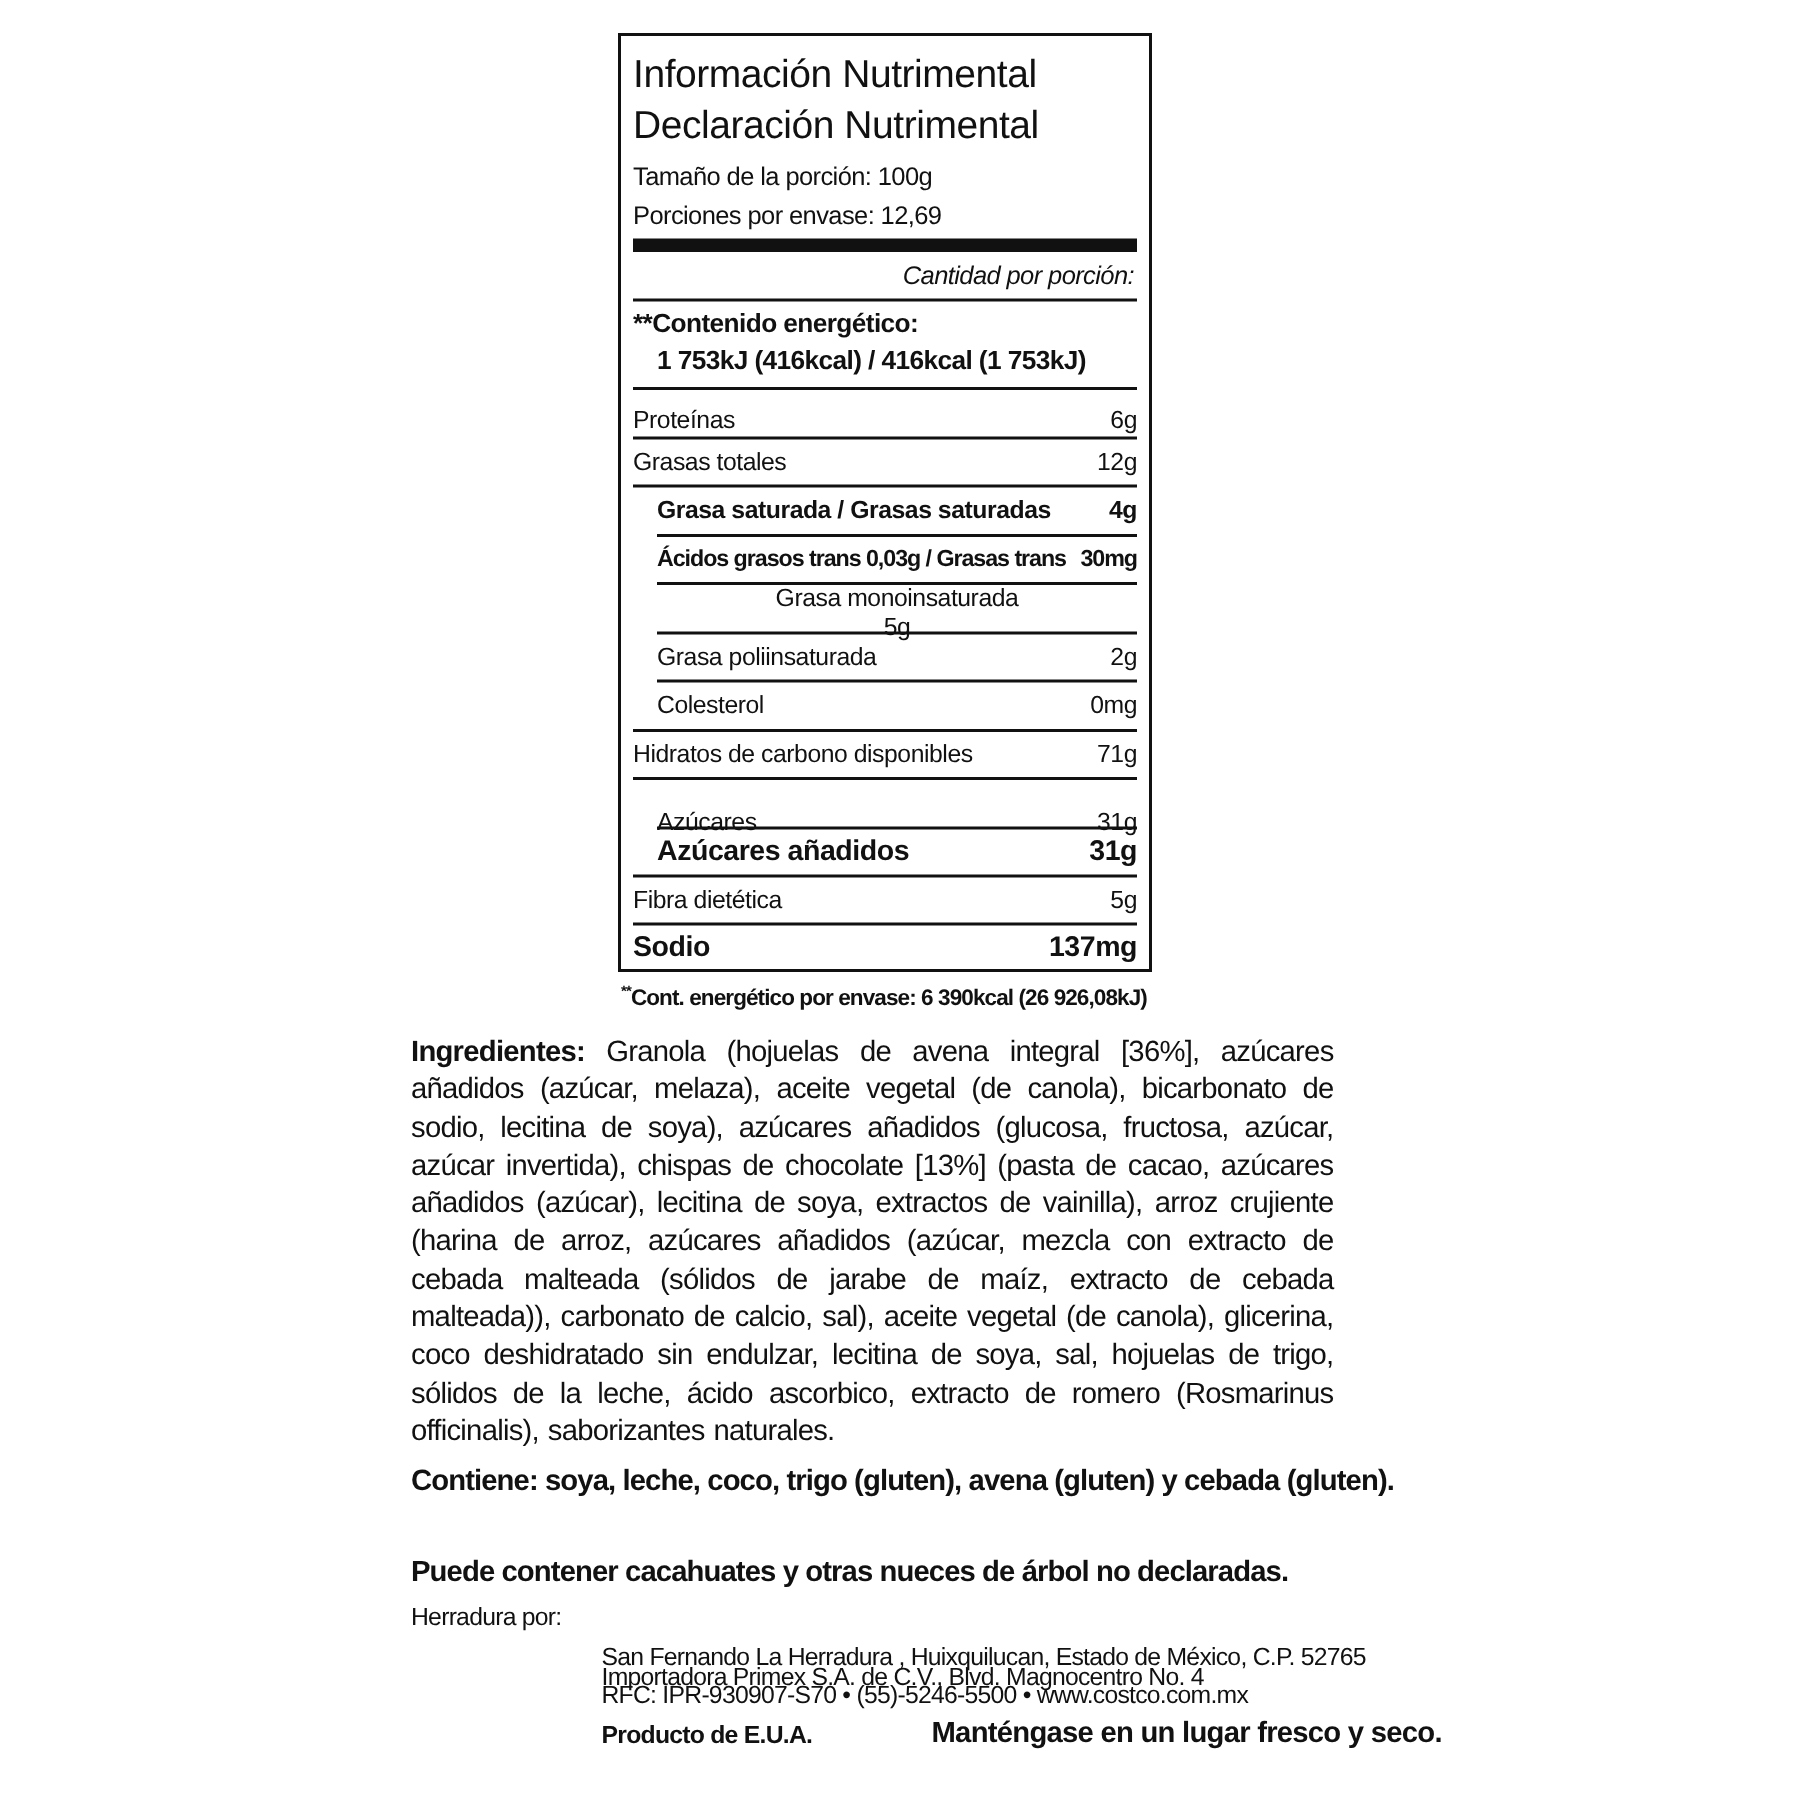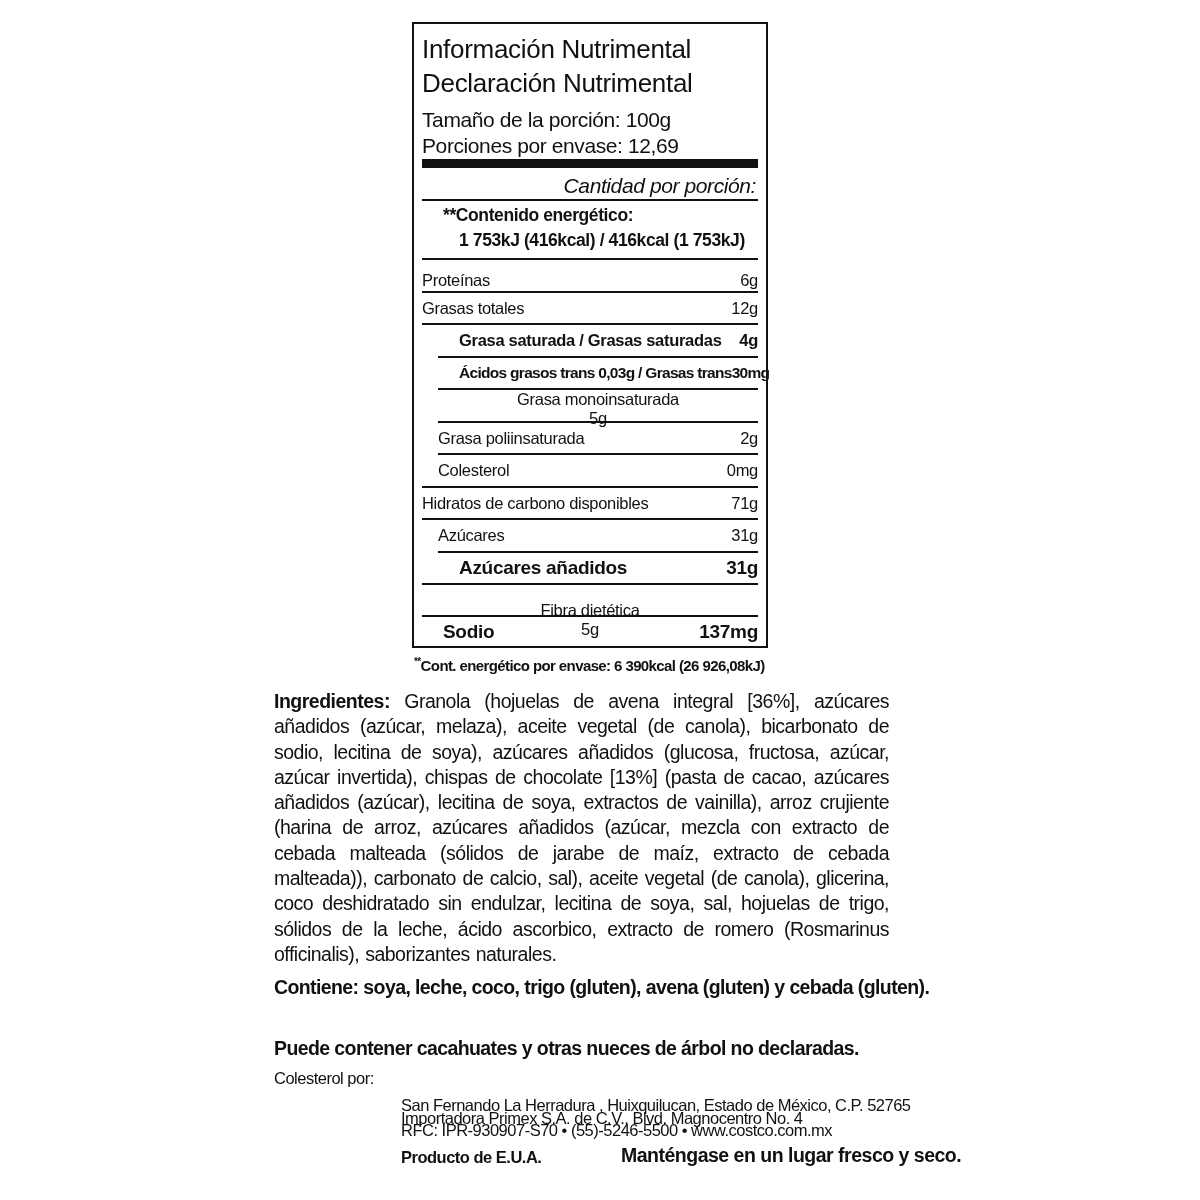--- a/index.html
+++ b/index.html
@@ -1,26 +1,26 @@
 <!DOCTYPE html>
 <html><head>
 <meta charset="utf-8">
 <style>
   html, body { margin:0; padding:0; background:#ffffff; }
   body { width:1200px; height:1200px; position:relative; overflow:hidden; color:#111; font-family:"Liberation Sans", sans-serif; }
 
   #box { position:absolute; left:412px; top:22px; width:356px; height:626px; border:2.5px solid #111; box-sizing:border-box; }
   .title { position:absolute; left:8px; font-weight:normal; font-size:26px; letter-spacing:-0.3px; white-space:nowrap; }
-  .small { position:absolute; left:8px; font-size:21px; white-space:nowrap; letter-spacing:-0.4px; }
+  .small { position:absolute; left:8px; font-size:17px; white-space:nowrap; letter-spacing:-0.4px; }
   .thickbar { position:absolute; left:8px; right:8px; height:9px; background:#111; }
   .rule { position:absolute; height:2px; background:#111; }
   .row { position:absolute; left:8px; right:8px; height:30px; display:flex; align-items:center; justify-content:space-between; font-size:16.5px; letter-spacing:-0.3px; white-space:nowrap; }
   .row.ind { left:24px; }
   .row .v { text-align:right; }
-  .b { font-weight:bold;margin-left:21px; }
+  .b { font-weight:bold; }
 
   #footnote { position:absolute; left:414px; top:656px; font-size:15px; font-weight:bold; letter-spacing:-0.6px; white-space:nowrap; }
   #footnote sup { font-size:10px; }
 
   #ingredients { position:absolute; left:274px; top:689px; width:615px; font-size:19.5px; line-height:25.3px; text-align:justify; letter-spacing:-0.5px; word-spacing:1px; }
   #ingredients .lbl { font-weight:bold; }
 
   .para { position:absolute; left:274px; font-size:19.5px; font-weight:bold; letter-spacing:-0.6px; white-space:nowrap; }
   .imp { position:absolute; font-size:16.5px; letter-spacing:-0.5px; white-space:nowrap; }
 </style>
@@ -80,49 +80,49 @@
     <span class="v">0mg</span>
   </div>
   <div class="rule" style="top:462px; left:8px; right:8px;"></div>
 
   <div class="row" style="top:464px;">
     <span>Hidratos de carbono disponibles</span>
     <span class="v">71g</span>
   </div>
   <div class="rule" style="top:494px; left:8px; right:8px;"></div>
 
-  <div class="row ind" style="top:496px;gap:34px;">
+  <div class="row ind" style="top:509px;gap:34px;">
     <span>Azúcares</span>
     <span class="v">31g</span>
   </div>
   <div class="rule" style="top:527px; left:24px; right:8px;"></div>
 
   <div class="row ind b" style="top:529px; font-size:19px;">
     <span>Azúcares añadidos</span>
     <span class="v">31g</span>
   </div>
   <div class="rule" style="top:559px; left:8px; right:8px;"></div>
 
-  <div class="row" style="top:577px;flex-direction:column;">
+  <div class="row" style="top:561px;">
     <span>Fibra dietética</span>
     <span class="v">5g</span>
   </div>
   <div class="rule" style="top:591px; left:8px; right:8px;"></div>
 
   <div class="row b" style="top:593px; font-size:19px;justify-content:space-between;">
     <span>Sodio</span>
     <span class="v">137mg</span>
   </div>
 </div>
 
 <div id="footnote"><sup>**</sup><span>Cont. energético por envase: 6 390kcal (26 926,08kJ)</span></div>
 
 <div id="ingredients"><span class="lbl">Ingredientes:</span> <span>Granola (hojuelas de avena integral [36%], azúcares añadidos (azúcar, melaza), aceite vegetal (de canola), bicarbonato de sodio, lecitina de soya), azúcares añadidos (glucosa, fructosa, azúcar, azúcar invertida), chispas de chocolate [13%] (pasta de cacao, azúcares añadidos (azúcar), lecitina de soya, extractos de vainilla), arroz crujiente (harina de arroz, azúcares añadidos (azúcar, mezcla con extracto de cebada malteada (sólidos de jarabe de maíz, extracto de cebada malteada)), carbonato de calcio, sal), aceite vegetal (de canola), glicerina, coco deshidratado sin endulzar, lecitina de soya, sal, hojuelas de trigo, sólidos de la leche, ácido ascorbico, extracto de romero (Rosmarinus officinalis), saborizantes naturales.</span></div>
 
 <div class="para" style="top:976px;">Contiene: soya, leche, coco, trigo (gluten), avena (gluten) y cebada (gluten).</div>
 <div class="para" style="top:1037px;">Puede contener cacahuates y otras nueces de árbol no declaradas.</div>
 
-<div class="imp" style="left:274px; top:1069px;">Colesterol por:</div>
+<div class="imp" style="left:274px; top:1069px;">Herradura por:</div>
 <div class="imp" style="left:401px; top:1069px;margin-top:40px;">Importadora Primex S.A. de C.V., Blvd. Magnocentro No. 4</div>
 <div class="imp" style="left:401px; top:1096px;">San Fernando La Herradura , Huixquilucan, Estado de México, C.P. 52765</div>
 <div class="imp" style="left:401px; top:1121px;">RFC: IPR-930907-S70 • (55)-5246-5500 • www.costco.com.mx</div>
 <div class="imp" style="left:401px; top:1148px; font-weight:bold;">Producto de E.U.A.</div>
 <div class="imp" style="left:621px; top:1144px; font-weight:bold; font-size:19.5px;">Manténgase en un lugar fresco y seco.</div>
 
 </body></html>

